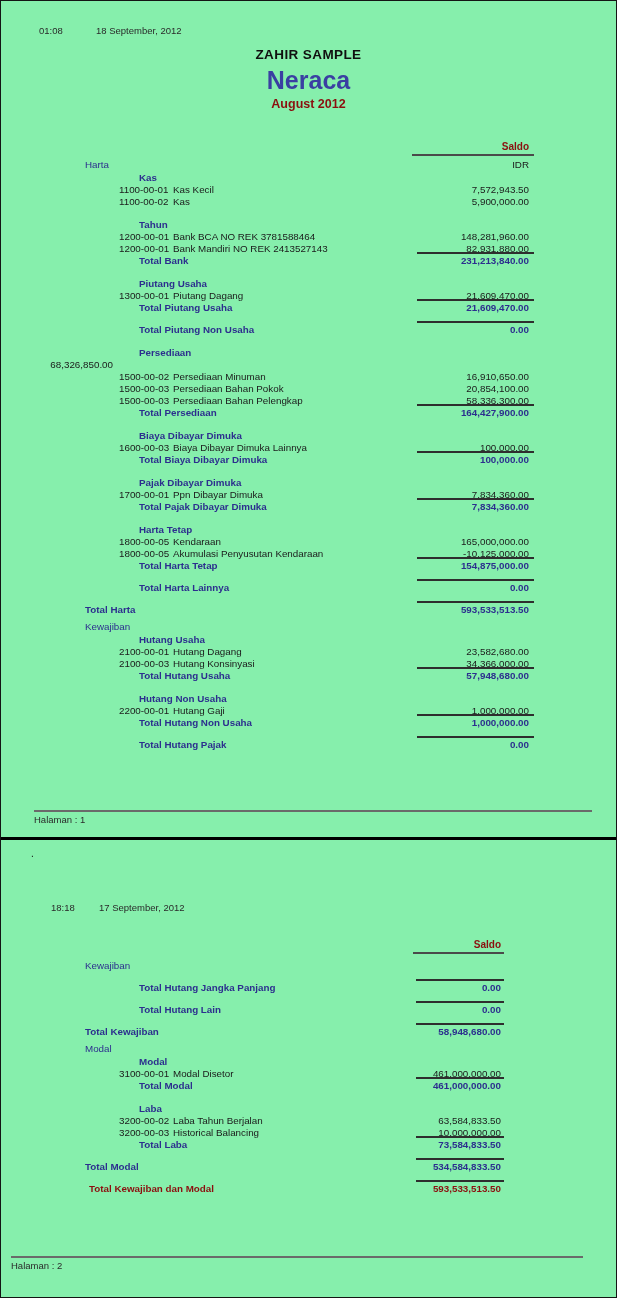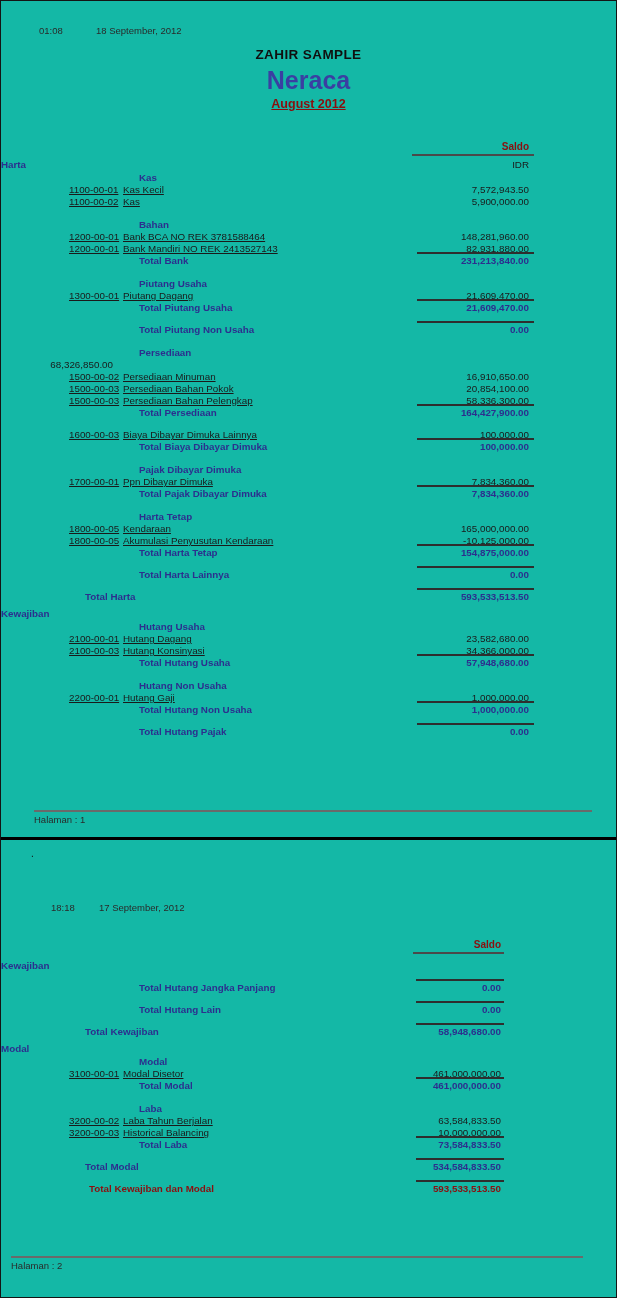--- a/index.html
+++ b/index.html
@@ -1,49 +1,49 @@
 <!DOCTYPE html>
 <html><head>
 <meta charset="utf-8">
 <style>
   html,body{margin:0;padding:0;background:#fff;}
   body{width:617px;height:1298px;font-family:"Liberation Sans","DejaVu Sans",sans-serif;}
   #screen{position:relative;width:615px;height:1296px;border:1px solid #141414;background:#fff;box-sizing:content-box;}
-  .page{position:relative;background:#14b8a6;overflow:hidden;}
+  .page{position:relative;background:#86efac;overflow:hidden;}
   #page1{height:836px;}
   #page2{height:457px;}
   .page-divider{height:3px;background:#000;}
 
   .meta{padding:24px 0 0 38px;font-size:9.5px;color:#2a2a2a;}
   #page2 .meta{padding:62px 0 0 50px;}
   .meta .time{display:inline-block;width:57px;}
   #page2 .meta .time{width:48px;}
 
   .company{margin-top:11px;text-align:center;font-size:13.5px;font-weight:bold;color:#101010;letter-spacing:.4px;}
   .report-title{margin:4px 0 0;text-align:center;font-size:25px;font-weight:bold;color:#3a3fa2;}
-  .period{margin-top:2px;text-align:center;font-size:12.5px;font-weight:bold;color:#8b0f0f;text-decoration:underline;}
+  .period{margin-top:2px;text-align:center;font-size:12.5px;font-weight:bold;color:#8b0f0f;}
 
   .saldo-row{display:flex;justify-content:flex-end;margin-top:30px;}
   #page2 .saldo-row{margin-top:26px;}
   .saldo-cell{width:117px;margin-right:82px;text-align:right;padding:0 5px 2px 0;font-size:10px;font-weight:bold;color:#8b0f0f;border-bottom:2px solid #4a4a4a;}
   #page2 .saldo-cell{width:88px;margin-right:112px;padding-right:3px;}
 
   .rows{margin-top:2px;}
   .row{display:flex;align-items:flex-end;height:12px;font-size:9.8px;color:#1a1a1a;}
   .lbl{flex:1;display:flex;align-items:flex-end;white-space:nowrap;}
   .amt{width:117px;margin-right:82px;text-align:right;padding-right:5px;white-space:nowrap;box-sizing:border-box;}
   #page2 .amt{width:88px;margin-right:112px;padding-right:3px;}
   .spacer{height:10px;}
 
-  .t-group .lbl,.t-currency .lbl{font-weight:bold;color:#2c2f8e;}
+  .t-group .lbl,.t-currency .lbl{padding-left:84px;font-weight:normal;color:#2c2f8e;}
   .t-section .lbl{padding-left:138px;font-weight:bold;color:#2c2f8e;}
   .t-total .lbl{padding-left:138px;font-weight:bold;color:#2c2f8e;}
   .t-grand .lbl{padding-left:84px;font-weight:bold;color:#2c2f8e;}
   .t-grandred .lbl{padding-left:88px;font-weight:bold;color:#8b0f0f;}
-  .t-account .lbl{padding-left:68px;color:#1a1a1a;text-decoration:underline;}
+  .t-account .lbl{padding-left:118px;color:#1a1a1a;}
   .acct-code{display:inline-block;width:54px;}
   .t-total .amt,.t-grand .amt,.t-grandred .amt{font-weight:bold;color:#2c2f8e;border-top:2px solid #2e2e2e;padding-top:1px;}
   .t-grandred .amt{color:#8b0f0f;}
   .t-currency .amt{color:#1a1a1a;}
   .t-group{margin-top:5px;}
   .t-section{margin-top:1px;}
 
   .footer{position:absolute;left:33px;right:24px;top:809px;border-top:2px solid #6a6a6a;}
   #page2 .footer{left:10px;right:33px;top:416px;}
   .footer span{display:block;padding-top:2px;font-size:9.5px;color:#2a2a2a;}
@@ -87,21 +87,21 @@
         <div class="row t-account">
           <div class="lbl">
             <span class="acct-code">1100-00-02</span>
             <span class="acct-name">Kas</span>
           </div>
           <div class="amt">5,900,000.00</div>
         </div>
         <div class="spacer"></div>
         <div class="row t-section">
           <div class="lbl">
-            <span class="row-label">Bahan</span>
+            <span class="row-label">Tahun</span>
           </div>
           <div class="amt"></div>
         </div>
         <div class="row t-account">
           <div class="lbl">
             <span class="acct-code">1200-00-01</span>
             <span class="acct-name">Bank BCA NO REK 3781588464</span>
           </div>
           <div class="amt">148,281,960.00</div>
         </div>
@@ -176,20 +176,26 @@
           </div>
           <div class="amt">58,336,300.00</div>
         </div>
         <div class="row t-total">
           <div class="lbl">
             <span class="row-label">Total Persediaan</span>
           </div>
           <div class="amt">164,427,900.00</div>
         </div>
         <div class="spacer"></div>
+        <div class="row t-section">
+          <div class="lbl">
+            <span class="row-label">Biaya Dibayar Dimuka</span>
+          </div>
+          <div class="amt"></div>
+        </div>
         <div class="row t-account">
           <div class="lbl">
             <span class="acct-code">1600-00-03</span>
             <span class="acct-name">Biaya Dibayar Dimuka Lainnya</span>
           </div>
           <div class="amt">100,000.00</div>
         </div>
         <div class="row t-total">
           <div class="lbl">
             <span class="row-label">Total Biaya Dibayar Dimuka</span>

